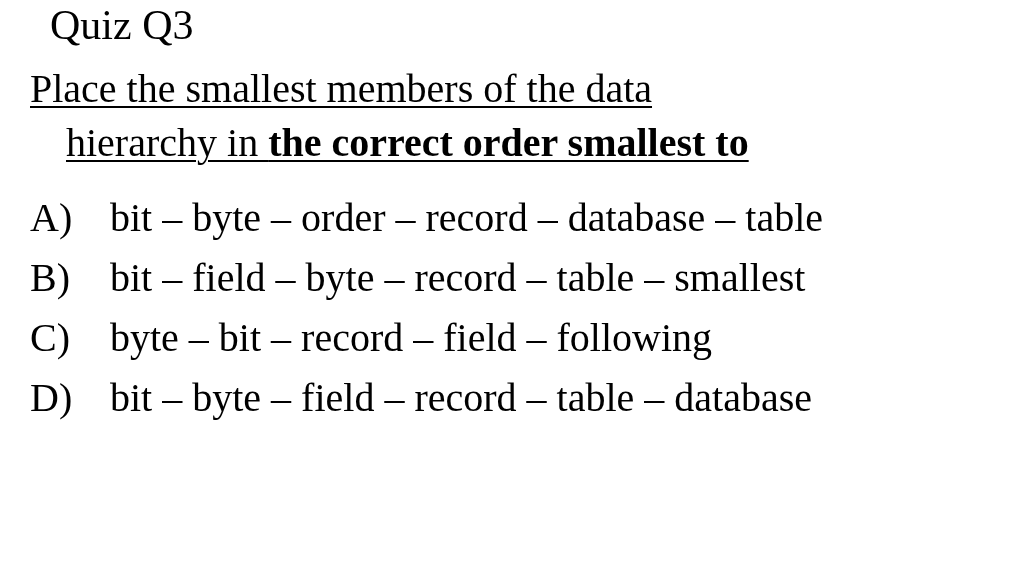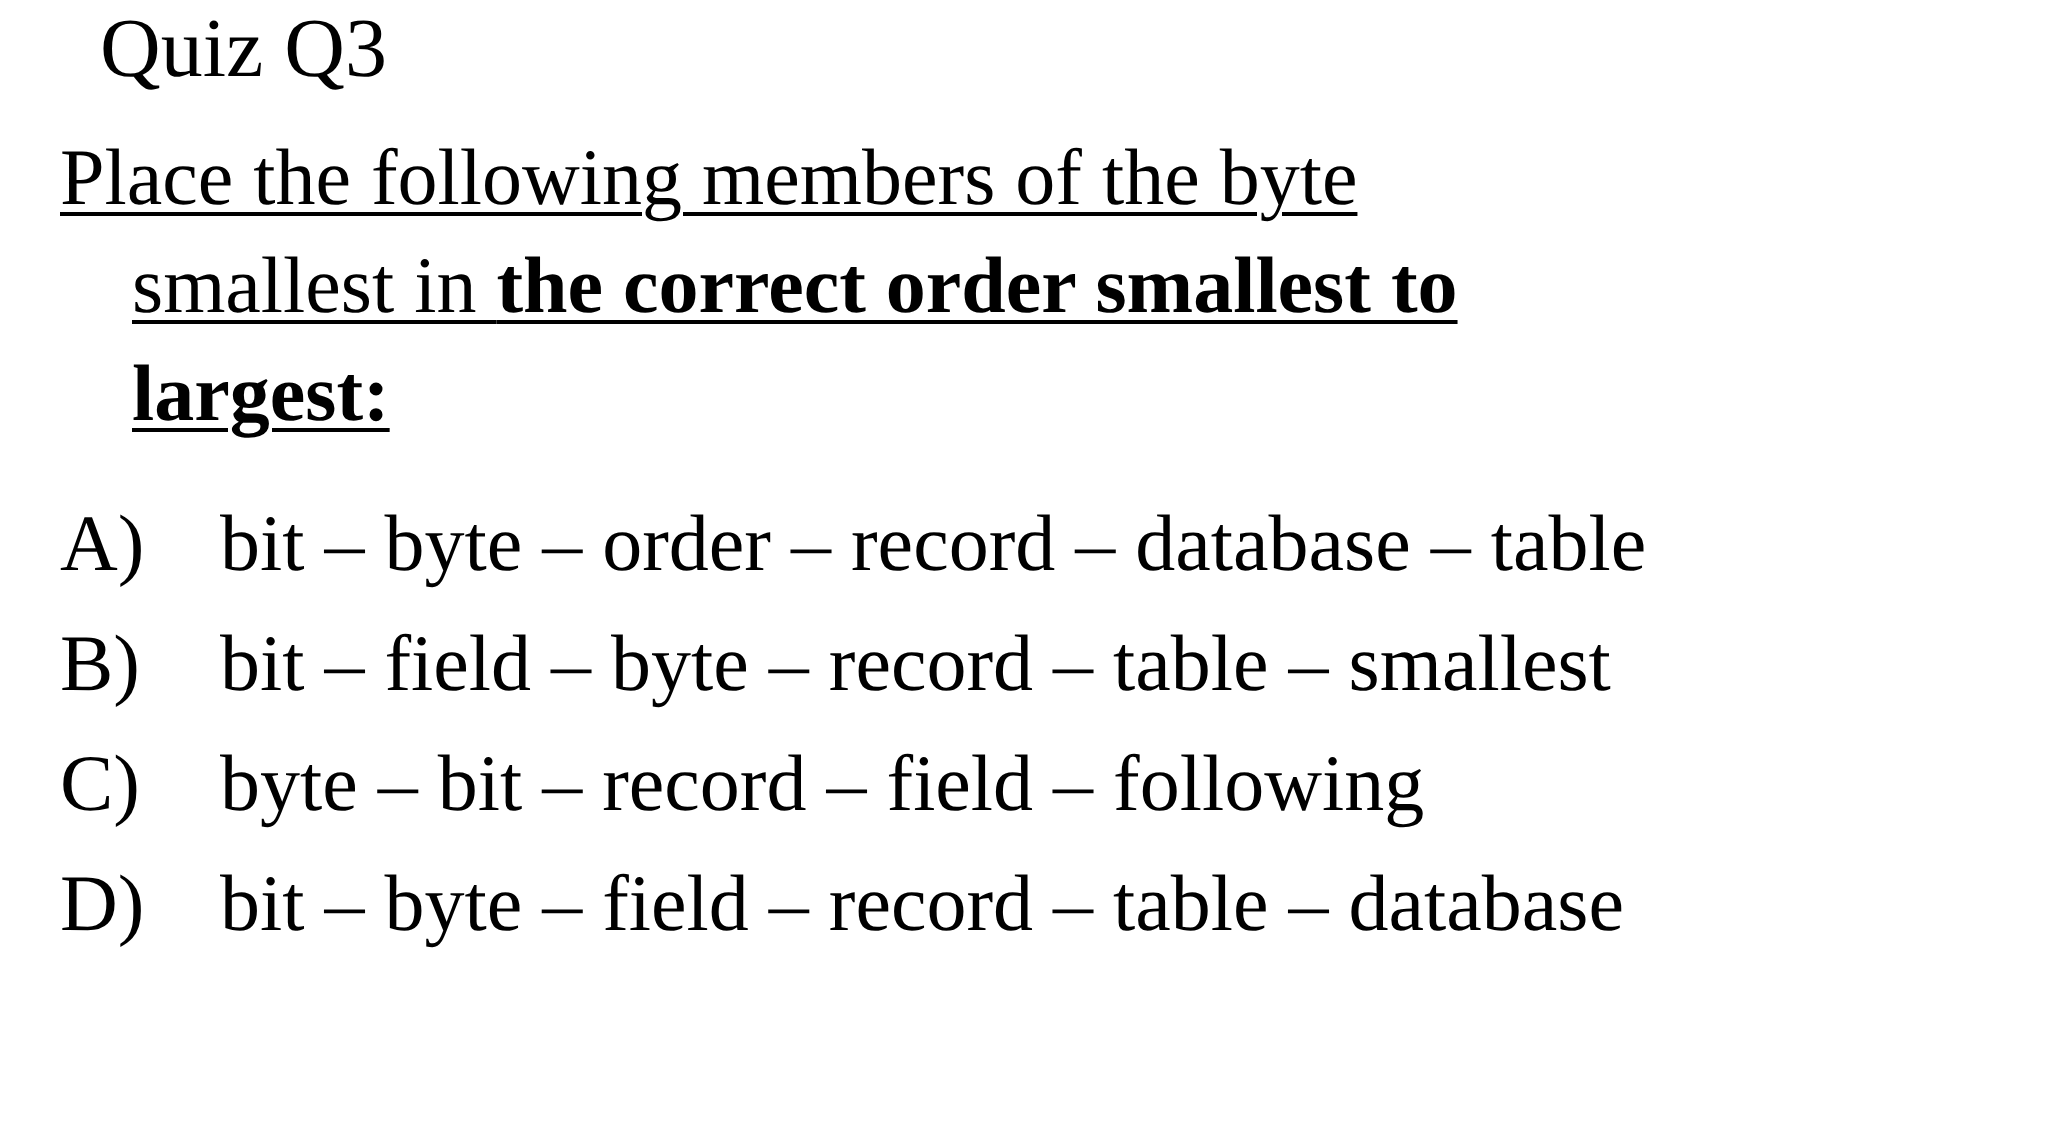--- a/index.html
+++ b/index.html
@@ -66,23 +66,22 @@
     .option-text {
       flex: 1;
     }
   </style>
 </head>
 <body>
 
 <div class="heading">Quiz Q3</div>
 
 <div class="prompt">
-  <span class="prompt-line1">Place the following members of the byte</span><br>
-  <span class="prompt-line2"><span>smallest in </span><span class="bold">the correct order smallest to</span></span>
-  <span class="prompt-line3 bold">largest:</span>
+  <span class="prompt-line1">Place the smallest members of the data</span><br>
+  <span class="prompt-line2"><span>hierarchy in </span><span class="bold">the correct order smallest to</span></span>
 </div>
 
 <div class="options">
   <div class="option-row">
     <span class="option-label">A)</span>
     <span class="option-text">bit – byte – order – record – database – table</span>
   </div>
   <div class="option-row">
     <span class="option-label">B)</span>
     <span class="option-text">bit – field – byte – record – table – smallest</span>

